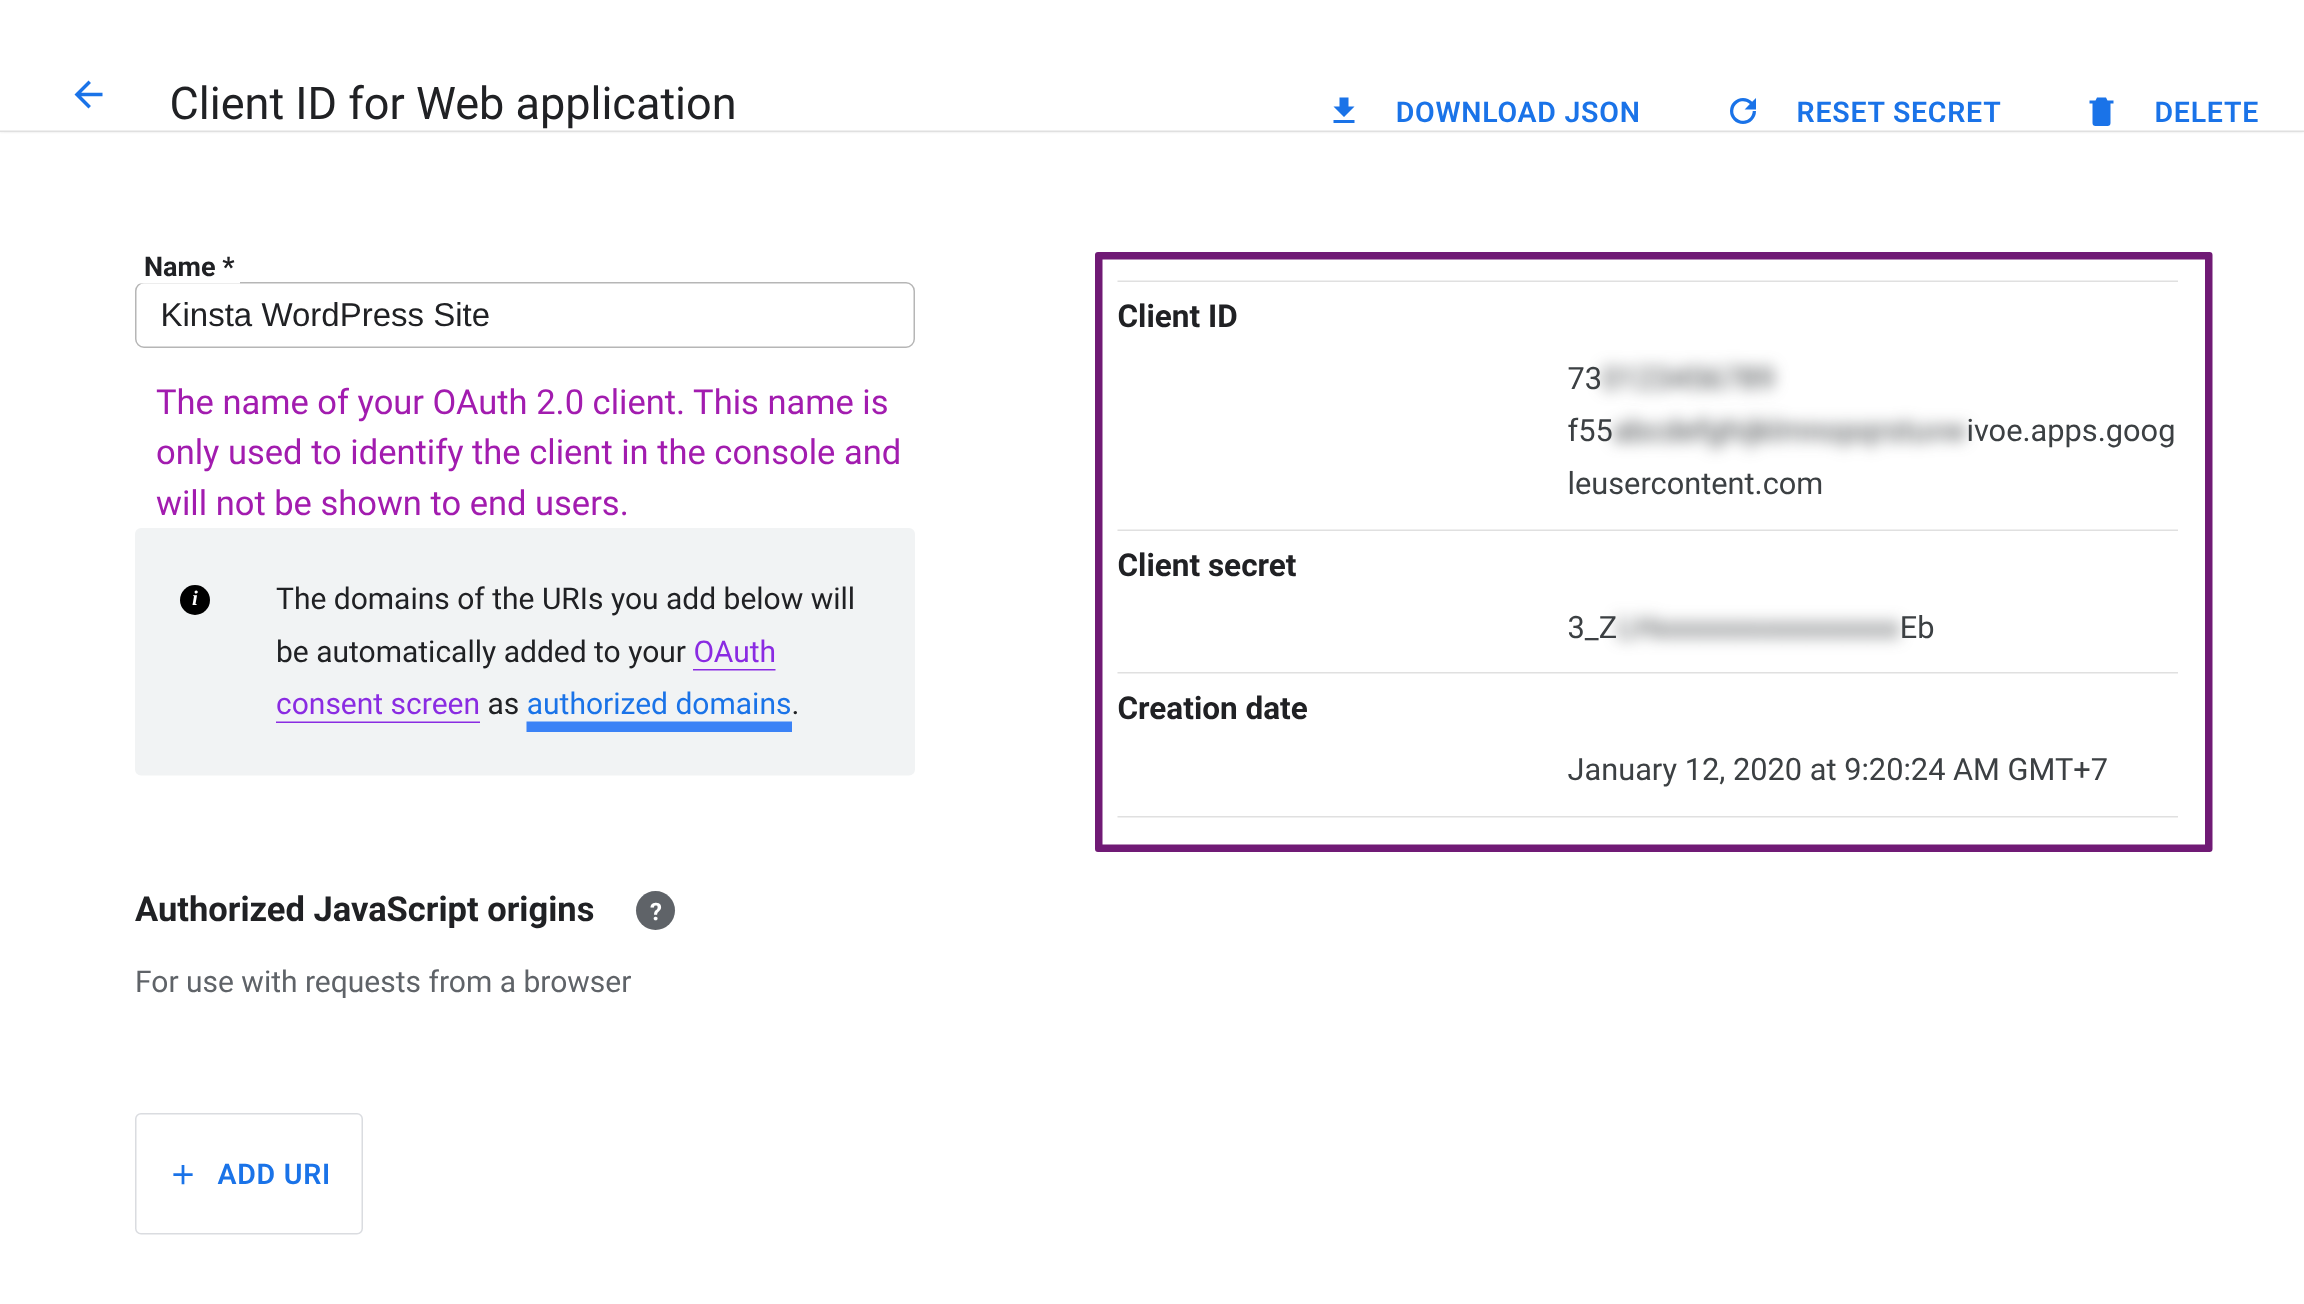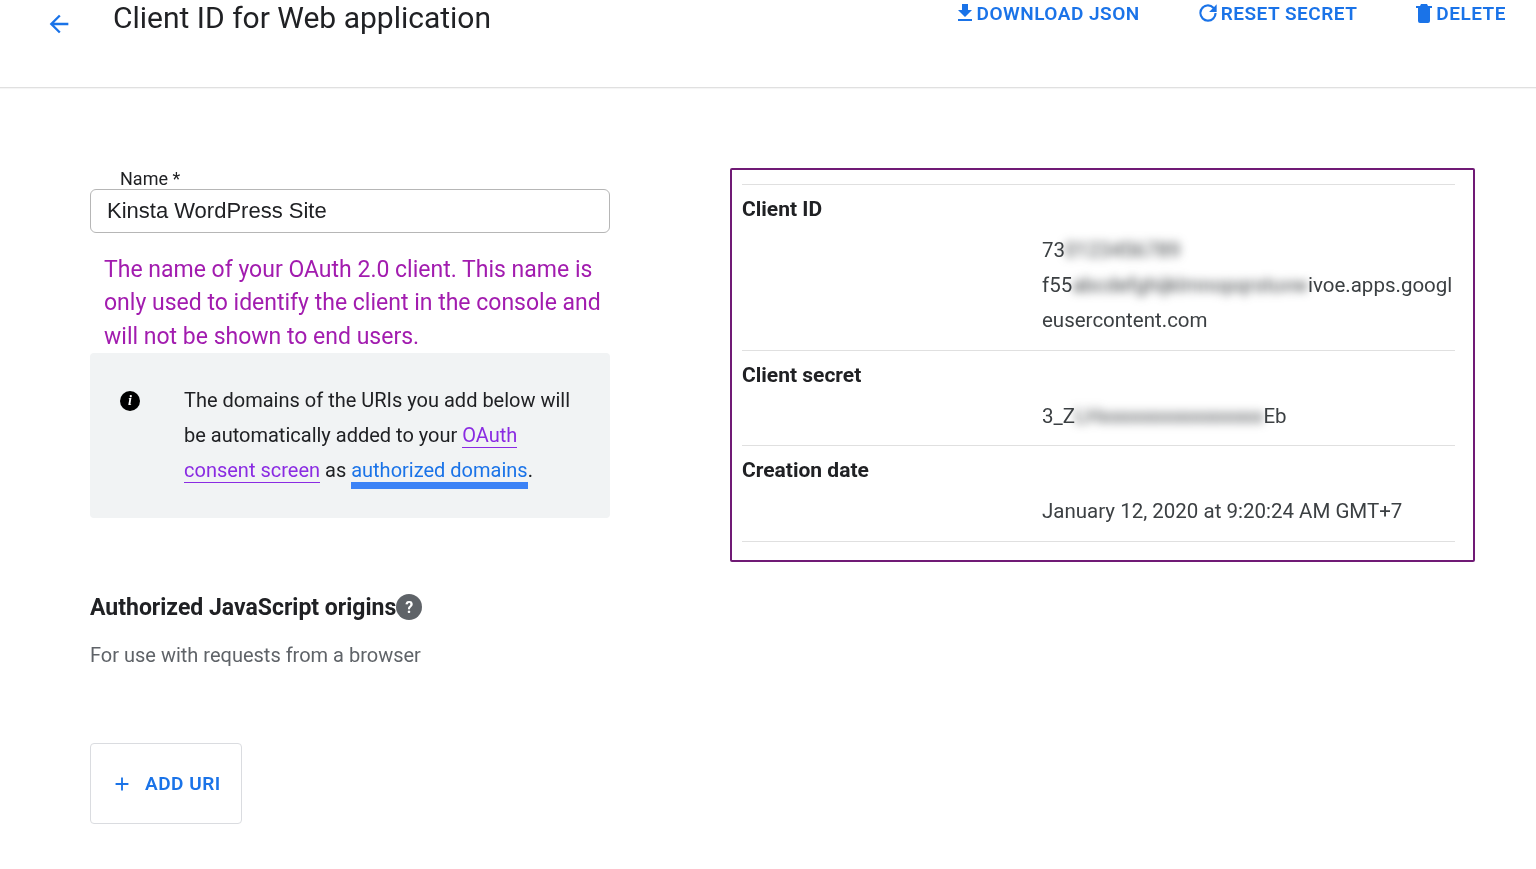--- a/index.html
+++ b/index.html
@@ -7,21 +7,21 @@
       font-family: 'Google Sans', Roboto, Arial, sans-serif;
       background: #fff;
       color: #202124;
       width: 1536px;
       height: 869px;
       position: relative;
     }
     .topbar {
       height: 88px;
       display: flex;
-      align-items: flex-start;
+      align-items: flex-end;
       padding: 0 30px 0 35px;
       border-bottom: 1px solid #e0e0e0;
       box-shadow: 0 1px 1px rgba(0,0,0,0.04);
     }
     .back-btn {
       width: 48px;
       height: 48px;
       display: flex;
       align-items: center;
       justify-content: center;
@@ -32,44 +32,45 @@
     .page-title {
       font-size: 30px;
       font-weight: 400;
       color: #202124;
       flex: 1;
     }
     .actions { display: flex; gap: 55px; align-items: center; }
     .action-btn {
       display: flex;
       align-items: center;
-      gap: 0;
+      gap: 23px;
       color: #1a73e8;
       font-size: 19px;
       font-weight: 600;
       letter-spacing: 0.5px;
       cursor: pointer;
     }
     .action-btn svg { fill: #1a73e8; }
     .content {
       display: flex;
       padding: 80px 40px 0 90px;
       gap: 120px;
     }
     .left-col { width: 520px; }
     .name-label {
       font-size: 18px;
       color: #202124;
       margin-bottom: -10px;
-      margin-left: 26px;
+      margin-left: 2px;
       position: relative;
       z-index:2;
       background:#fff;
       display:inline-block;
       padding:0 4px;
+      font-weight:bold;
     }
     .name-input {
       width: 100%;
       height: 44px;
       border: 1px solid #b6b6b6;
       border-radius: 6px;
       padding: 0 16px;
       font-size: 22px;
       color: #202124;
       outline: none;
@@ -97,40 +98,40 @@
       display:flex; align-items:center; justify-content:center;
       color:#fff; font-weight:700; font-size:14px; font-family: Georgia, serif; font-style: italic;
     }
     .info-text {
       font-size: 20px;
       line-height: 1.75;
       color: #202124;
     }
     .link-purple { color: #8a2be2; border-bottom:1px solid #8a2be2; cursor:pointer; }
     .link-blue { color: #1a73e8; border-bottom:7px solid #3b82f6; cursor:pointer; }
-    .section-title-row { display:flex; align-items:flex-start; margin-bottom:22px;}
+    .section-title-row { display:flex; align-items:flex-end; gap:28px; margin-bottom:22px;}
     .section-title {
       font-size: 23px;
       font-weight: 700;
       color:#202124;
     }
     .help-circle {
       width:26px;height:26px;border-radius:50%;background:#5f6368;
       display:flex;align-items:center;justify-content:center;color:#fff;font-size:16px;font-weight:700;
     }
     .section-sub { font-size:20px; color:#5f6368; margin-bottom:76px;}
     .add-uri-btn{
       display:inline-flex;align-items:center;gap:12px;
       border:1px solid #dadce0;border-radius:4px;
       padding:28px 20px;color:#1a73e8;font-size:19px;font-weight:600;
       letter-spacing:0.5px;cursor:pointer;
     }
     .right-col { flex:1; padding-top:0px; position:relative;}
     .cred-box {
-      border:2px solid #701a75;
+      border:5px solid #701a75;
       border-radius:2px;
       padding: 14px 18px 18px 10px;
       width: 745px;
     }
     .cred-row {
       display:flex;
       border-bottom:1px solid #e0e0e0;
       padding: 12px 0 12px 0;
       align-items:flex-start;
     }

